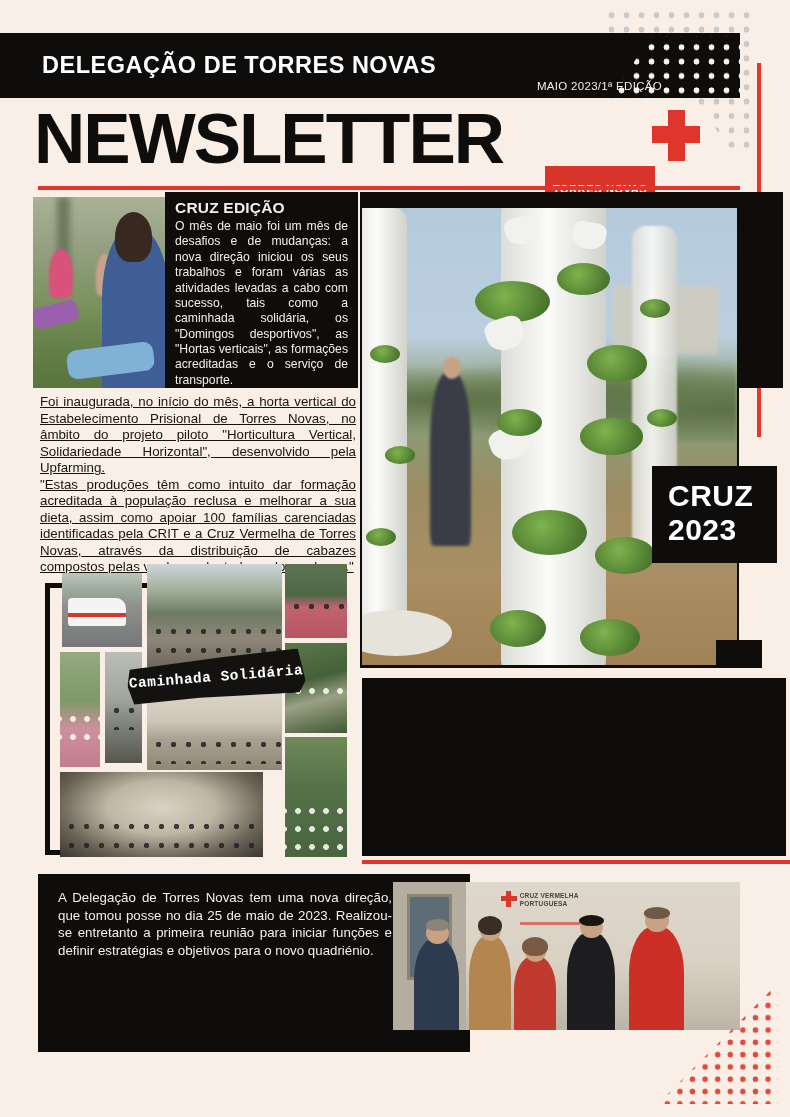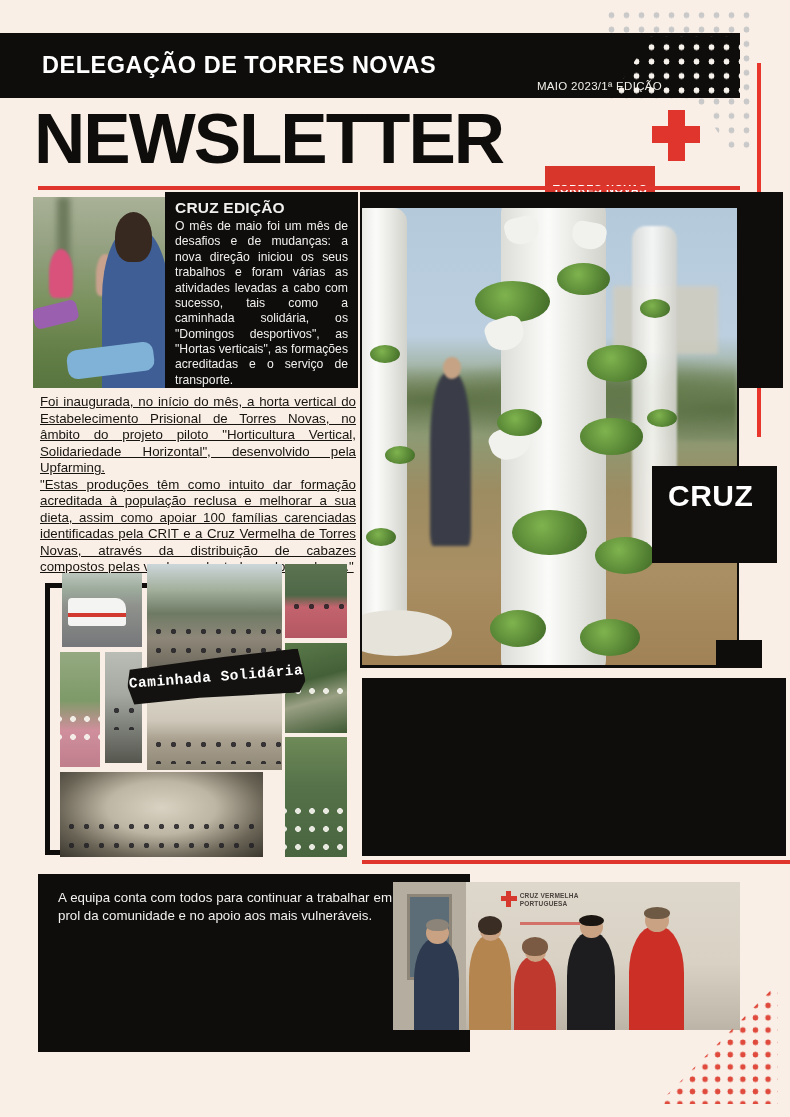--- a/index.html
+++ b/index.html
@@ -235,20 +235,21 @@
     <div class="plant" style="left:58%;top:90%;width:16%;height:8%;"></div>
     <div class="plant" style="left:2%;top:30%;width:8%;height:4%;"></div>
     <div class="plant" style="left:6%;top:52%;width:8%;height:4%;"></div>
     <div class="plant" style="left:1%;top:70%;width:8%;height:4%;"></div>
     <div class="plant" style="left:74%;top:20%;width:8%;height:4%;"></div>
     <div class="plant" style="left:76%;top:44%;width:8%;height:4%;"></div>
   </div>
 
   <div class="abs maio-box">
     <span>CRUZ</span>
+    <span>2023</span>
   </div>
   <div class="abs small-black-rect"></div>
 
   <div class="abs horta-text">
     <p>Foi inaugurada, no início do mês, a horta vertical do Estabelecimento Prisional de Torres Novas, no âmbito do projeto piloto "Horticultura Vertical, Solidariedade Horizontal", desenvolvido pela Upfarming.</p>
     <p>"Estas produções têm como intuito dar formação acreditada à população reclusa e melhorar a sua dieta, assim como apoiar 100 famílias carenciadas identificadas pela CRIT e a Cruz Vermelha de Torres Novas, através da distribuição de cabazes compostos pelas verduras plantadas pelos reclusos."</p>
   </div>
 
   <div class="abs collage-frame"></div>
   <div class="tile tile-a">
@@ -278,21 +279,21 @@
   <div class="tile tile-i">
     <div class="crowd-light"></div>
   </div>
   <div class="abs caminhada-label">Caminhada Solidária</div>
 
   <div class="abs caminhada-box">
   </div>
   <div class="abs hline-bottom"></div>
 
   <div class="abs direcao-box">
-    <p>A equipa conta com todos para continuar a trabalhar em prol da comunidade e no apoio aos mais vulneráveis.</p>
+    <p>A Delegação de Torres Novas tem uma nova direção, que tomou posse no dia 25 de maio de 2023. Realizou-se entretanto a primeira reunião para iniciar funções e definir estratégias e objetivos para o novo quadriénio.</p>
   </div>
 
   <div class="abs photo photo-group">
     <div class="g-doorframe"></div>
     <div class="g-window"></div>
     <div class="g-sign-cross"></div>
     <div class="g-sign-text">CRUZ VERMELHA PORTUGUESA</div>
     <div class="g-sign-sub"></div>
 
     <div class="person" style="left:6%;width:13%;height:62%;background:#2e3a50;"></div>

